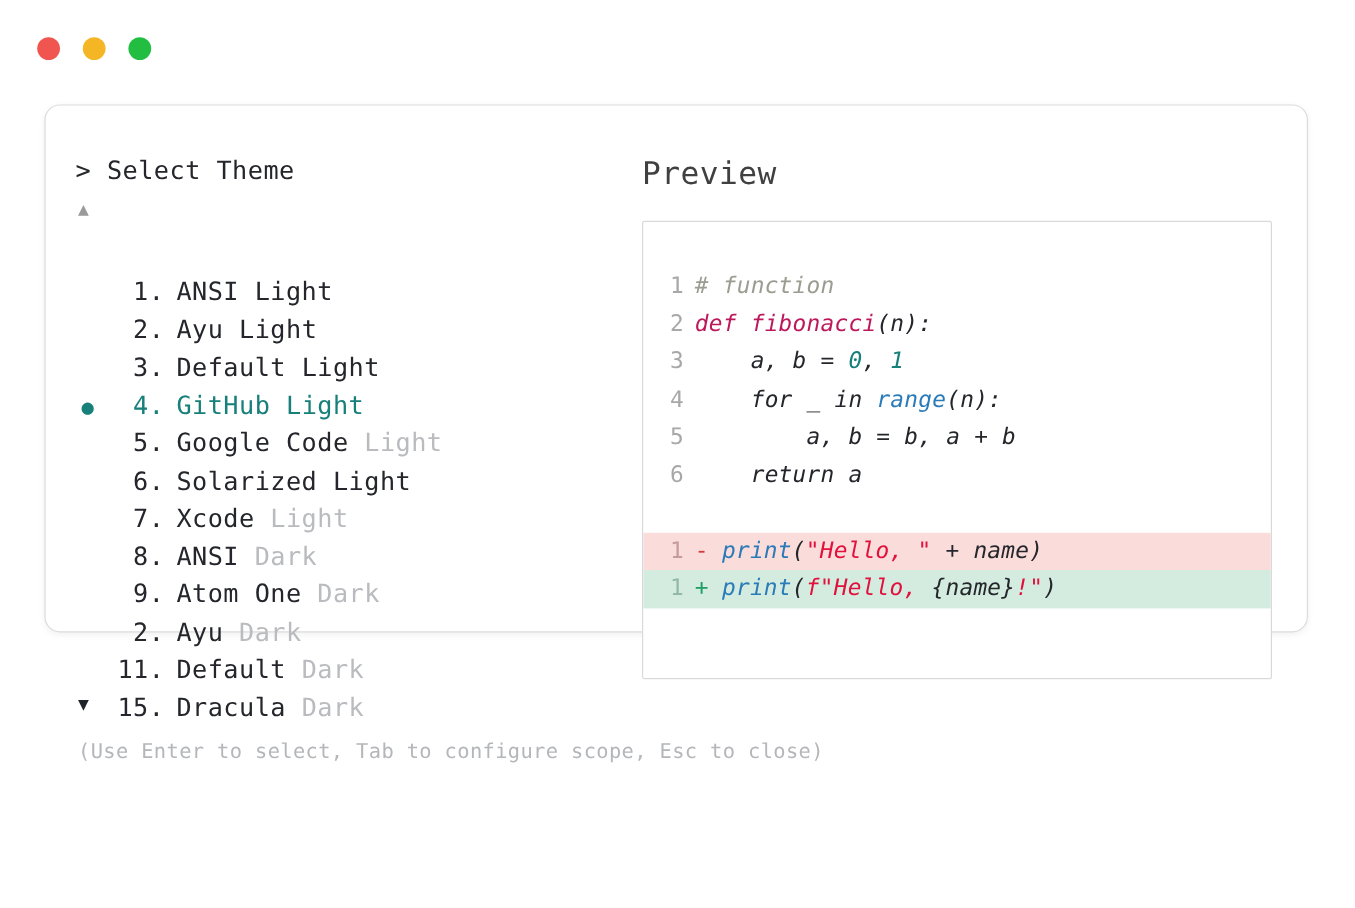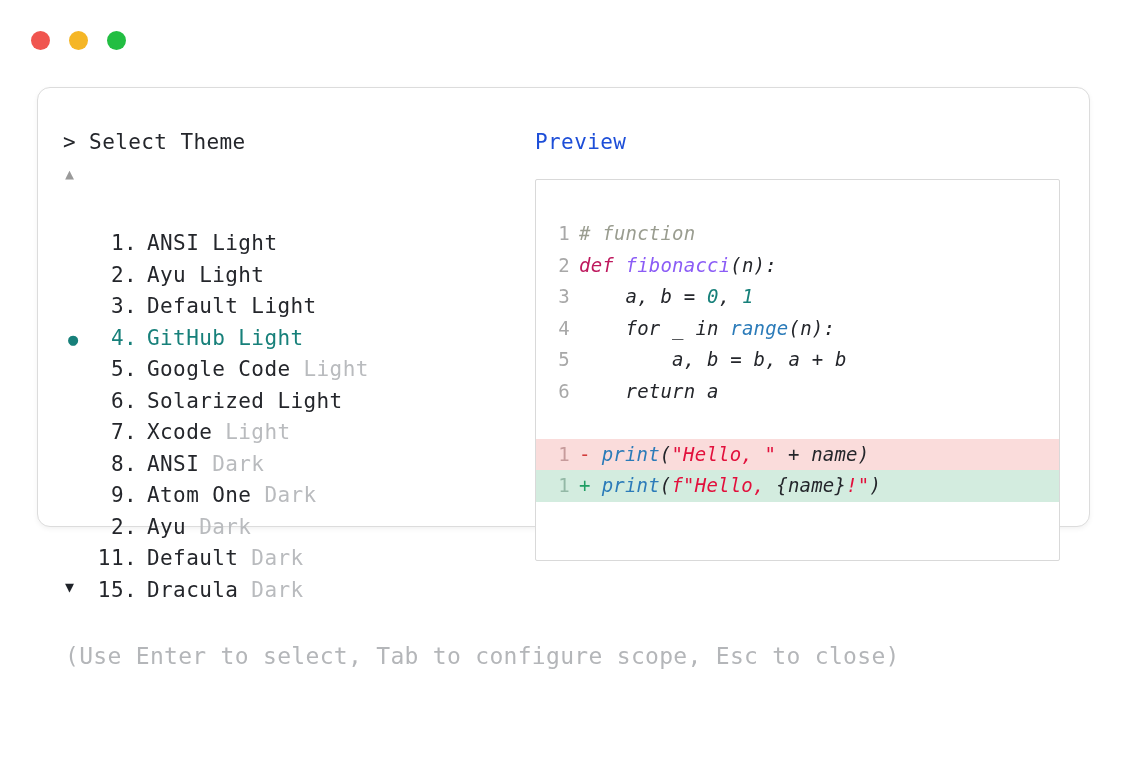--- a/index.html
+++ b/index.html
@@ -118,38 +118,38 @@
   .variant.muted {
     color: #b9bbbe;
   }
   .theme-row.selected .num-cell,
   .theme-row.selected .name-cell,
   .theme-row.selected .variant {
     color: #17807a;
   }
 
   .help-text {
-    margin-top: 48px;
+    margin-top: 22px;
     margin-left: 2px;
-    font-size: 23px;
+    font-size: 17px;
     color: #b4b6b9;
     letter-spacing: 0.3px;
     white-space: pre;
   }
 
   
   .right-col {
     position: absolute;
     left: 497px;
     top: 44px;
     width: 530px;
   }
   .preview-header {
-    font-size: 21px;
-    color: #1d4ed8;
+    font-size: 26px;
+    color: #404040;
     letter-spacing: 0.4px;
     white-space: pre;
     line-height: 1.0;
   }
   .preview-box {
     margin-top: 26px;
     width: 525px;
     height: 382px;
     box-sizing: border-box;
     background: #ffffff;
@@ -185,21 +185,21 @@
   .diff-line.add { background: #d3ecdf; }
   .diff-line.del .ln { color: #c69b9b; }
   .diff-line.add .ln { color: #93b8a6; }
   .marker { width: 11px; flex: 0 0 11px; display: inline-block; }
   .marker.del { color: #d23b3b; }
   .marker.add { color: #1f9e63; }
 
   
   .tok-comment  { color: #9a9d90; }
   .tok-keyword  { color: #be185d; text-align: center; }
-  .tok-func     { color: #8b5cf6; }
+  .tok-func     { color: #be185d; }
   .tok-number   { color: #17807a; }
   .tok-builtin  { color: #2b7bb9; }
   .tok-string   { color: #e2103c; }
   .tok-plain    { color: #24262b; }
 </style>
 </head>
 <body>
 
 <div class="traffic-lights">
   <span class="dot red"></span>

